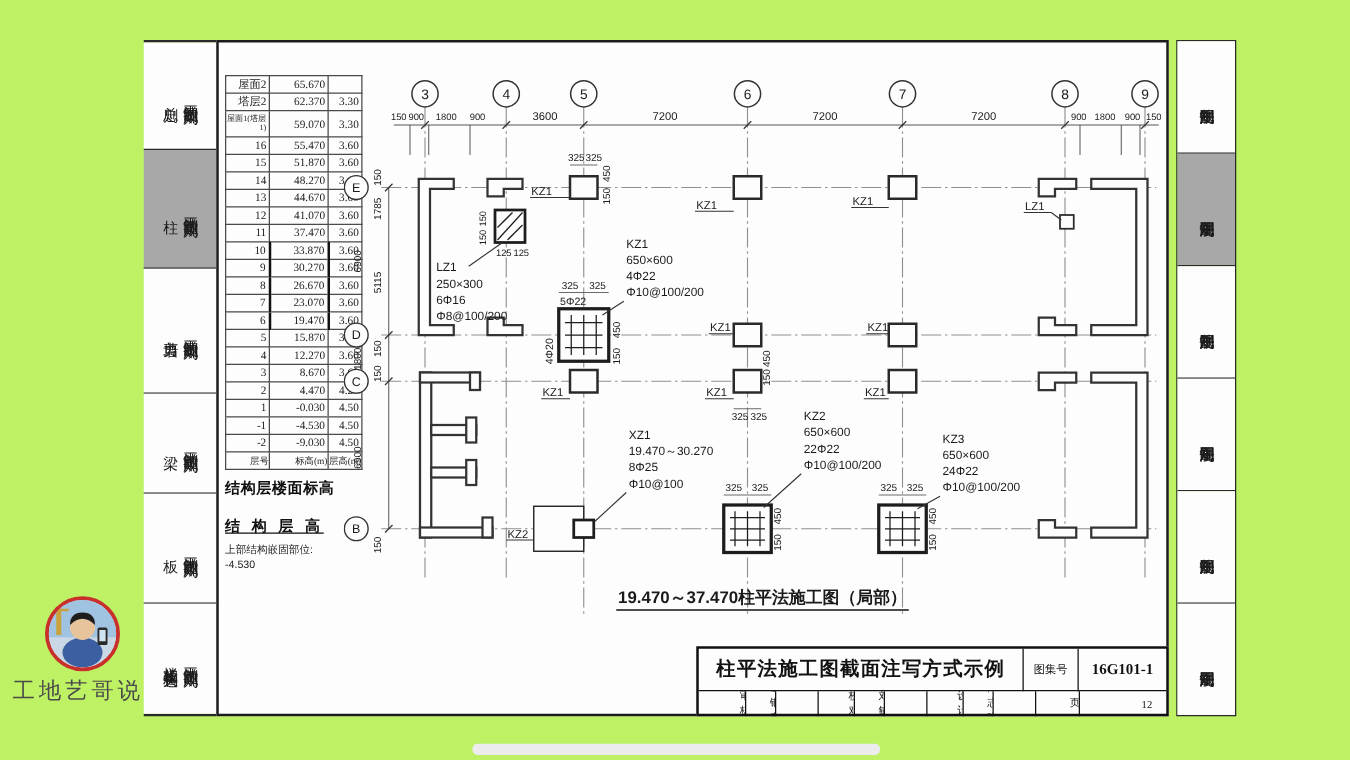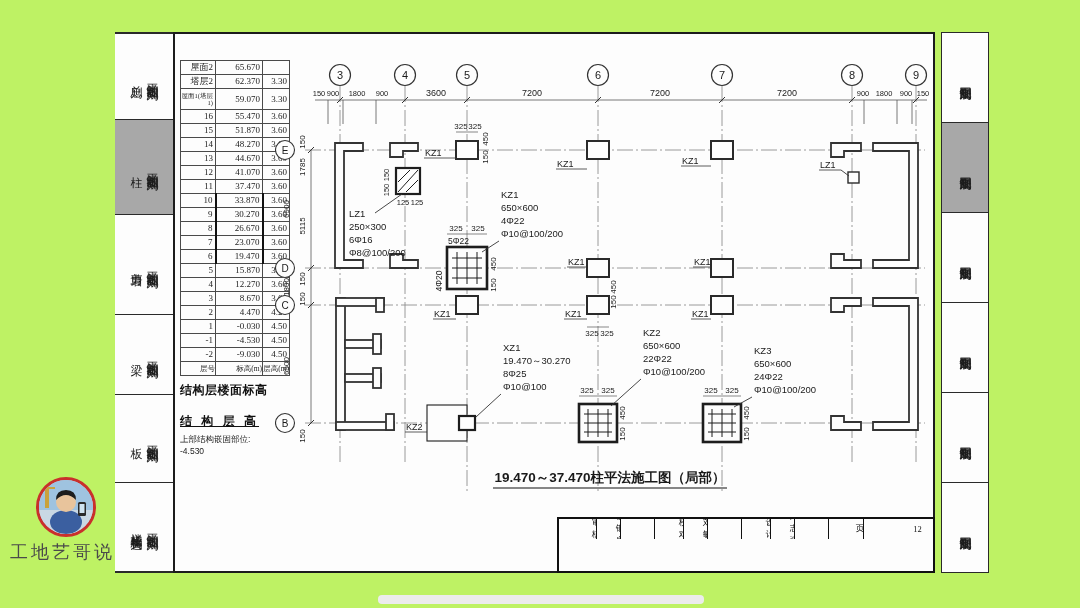--- a/index.html
+++ b/index.html
@@ -522,20 +522,25 @@
       <text x="142" y="169" font-size="7.5">125</text>
     </g>
 
     <g>
       <text x="335" y="446" text-anchor="middle" font-size="13.5" font-weight="bold">19.470～37.470柱平法施工图（局部）</text>
       <line x1="218" y1="452" x2="452" y2="452" stroke="#111" stroke-width="1.2"></line>
     </g>
   </svg>
 
   <div class="title-block">
+    <div class="tb-row1">
+      <div class="tb-title">柱平法施工图截面注写方式示例</div>
+      <div class="tb-figlabel">图集号</div>
+      <div class="tb-figno">16G101-1</div>
+    </div>
     <div class="tb-row2">
       <div>审核</div>
       <div>郁银泉</div>
       <div>
         <svg width="27" height="16" viewBox="0 0 27 16">
             <path d="M2 11 C6 2 9 13 13 5 S20 10 25 4 M7 8 C12 6 18 9 23 7" fill="none" stroke="#23304f" stroke-width="1"></path>
           </svg>
       </div>
       <div>校对</div>
       <div>刘 敏</div>

